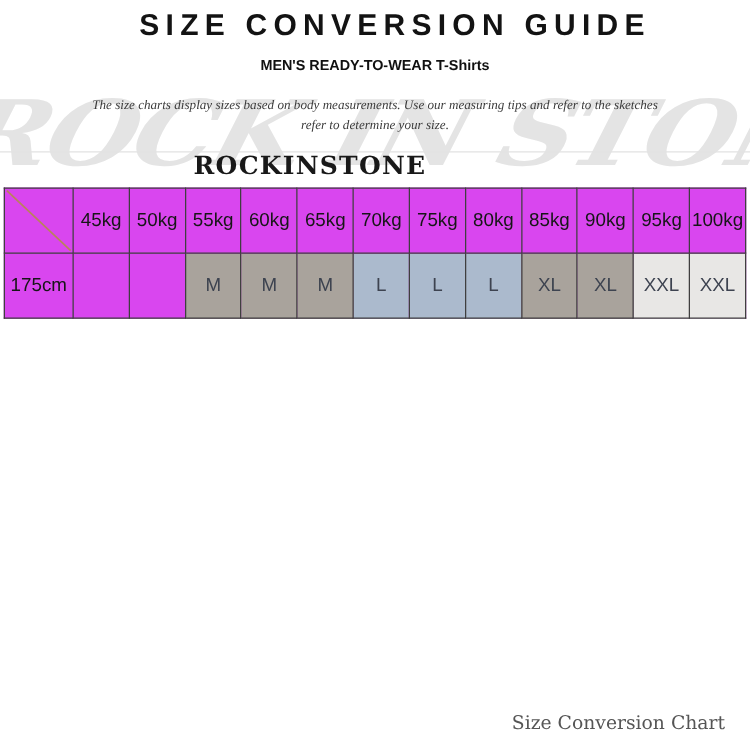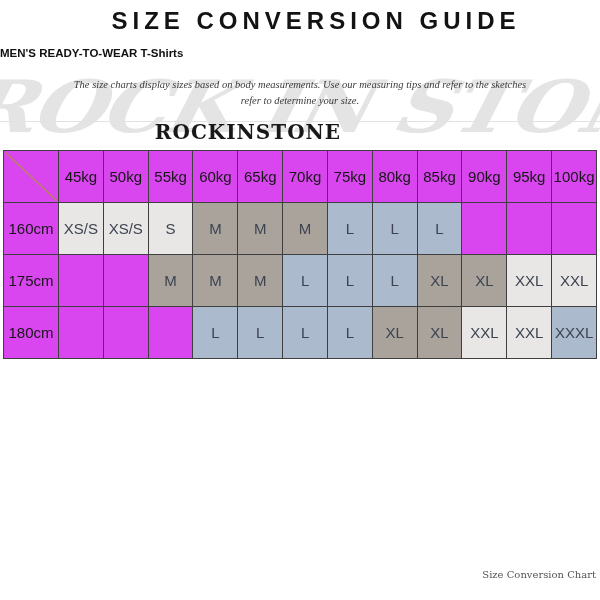--- a/index.html
+++ b/index.html
@@ -5,21 +5,21 @@
   html,body{margin:0;padding:0}
   body{
     width:600px;height:600px;position:relative;overflow:hidden;
     background:#ffffff;font-family:"Liberation Sans",sans-serif;
   }
   .title{
     position:absolute;top:7px;left:0;width:600px;text-align:center;
     font-size:24px;font-weight:bold;letter-spacing:5px;color:#131313;margin-left:16px;
   }
   .subtitle{
-    position:absolute;top:47px;left:0;width:600px;
+    position:absolute;top:47px;left:0;width:600px;text-align:center;
     font-size:11.5px;font-weight:bold;color:#101010;z-index:3;
   }
   .description{
     position:absolute;top:77px;left:0;width:600px;text-align:center;
     font-family:"Liberation Serif",serif;font-style:italic;
     font-size:10.5px;line-height:16px;color:#3a3a3a;z-index:3;
   }
   .watermark{
     position:absolute;top:64px;left:-14px;width:640px;
     font-family:"DejaVu Serif",serif;font-style:italic;font-weight:bold;
@@ -44,22 +44,22 @@
     text-align:center;vertical-align:middle;
     font-size:15px;font-weight:normal;color:#161616;
   }
   th.diag{position:relative;padding:0}
   th.diag svg{display:block;width:100%;height:100%}
   td.size{color:#3d4350}
   td.light{background:var(--tone-light)}
   td.taupe{background:var(--tone-taupe)}
   td.blue{background:var(--tone-blue)}
   .caption{
-    position:absolute;top:569px;right:4px;
-    font-family:"DejaVu Serif",serif;font-size:10px;color:#555;z-index:3;
+    position:absolute;top:569px;right:20px;
+    font-family:"DejaVu Serif",serif;font-size:15px;color:#555;z-index:3;
   }
 </style>
 </head>
 <body>
 
 <div class="watermark">ROCK IN STONE</div>
 <div class="rule"></div>
 
 <div class="title">SIZE CONVERSION GUIDE</div>
 <div class="subtitle">MEN'S READY-TO-WEAR T-Shirts</div>
@@ -102,61 +102,31 @@
           <th>75kg</th>
           <th>80kg</th>
           <th>85kg</th>
           <th>90kg</th>
           <th>95kg</th>
           <th>100kg</th>
         </tr>
       </thead>
       <tbody>
         <tr>
-          <th>160cm</th>
-          <td class="size light">XS/S</td>
-          <td class="size light">XS/S</td>
-          <td class="size light">S</td>
-          <td class="size taupe">M</td>
-          <td class="size taupe">M</td>
-          <td class="size taupe">M</td>
-          <td class="size blue">L</td>
-          <td class="size blue">L</td>
-          <td class="size blue">L</td>
-          <td></td>
-          <td></td>
-          <td></td>
-        </tr>
-        <tr>
           <th>175cm</th>
           <td></td>
           <td></td>
           <td class="size taupe">M</td>
           <td class="size taupe">M</td>
           <td class="size taupe">M</td>
           <td class="size blue">L</td>
           <td class="size blue">L</td>
           <td class="size blue">L</td>
           <td class="size taupe">XL</td>
           <td class="size taupe">XL</td>
           <td class="size light">XXL</td>
           <td class="size light">XXL</td>
         </tr>
-        <tr>
-          <th>180cm</th>
-          <td></td>
-          <td></td>
-          <td></td>
-          <td class="size blue">L</td>
-          <td class="size blue">L</td>
-          <td class="size blue">L</td>
-          <td class="size blue">L</td>
-          <td class="size taupe">XL</td>
-          <td class="size taupe">XL</td>
-          <td class="size light">XXL</td>
-          <td class="size light">XXL</td>
-          <td class="size blue">XXXL</td>
-        </tr>
       </tbody>
     </table>
 </div>
 
 <div class="caption">Size Conversion Chart</div>
 
 </body></html>

